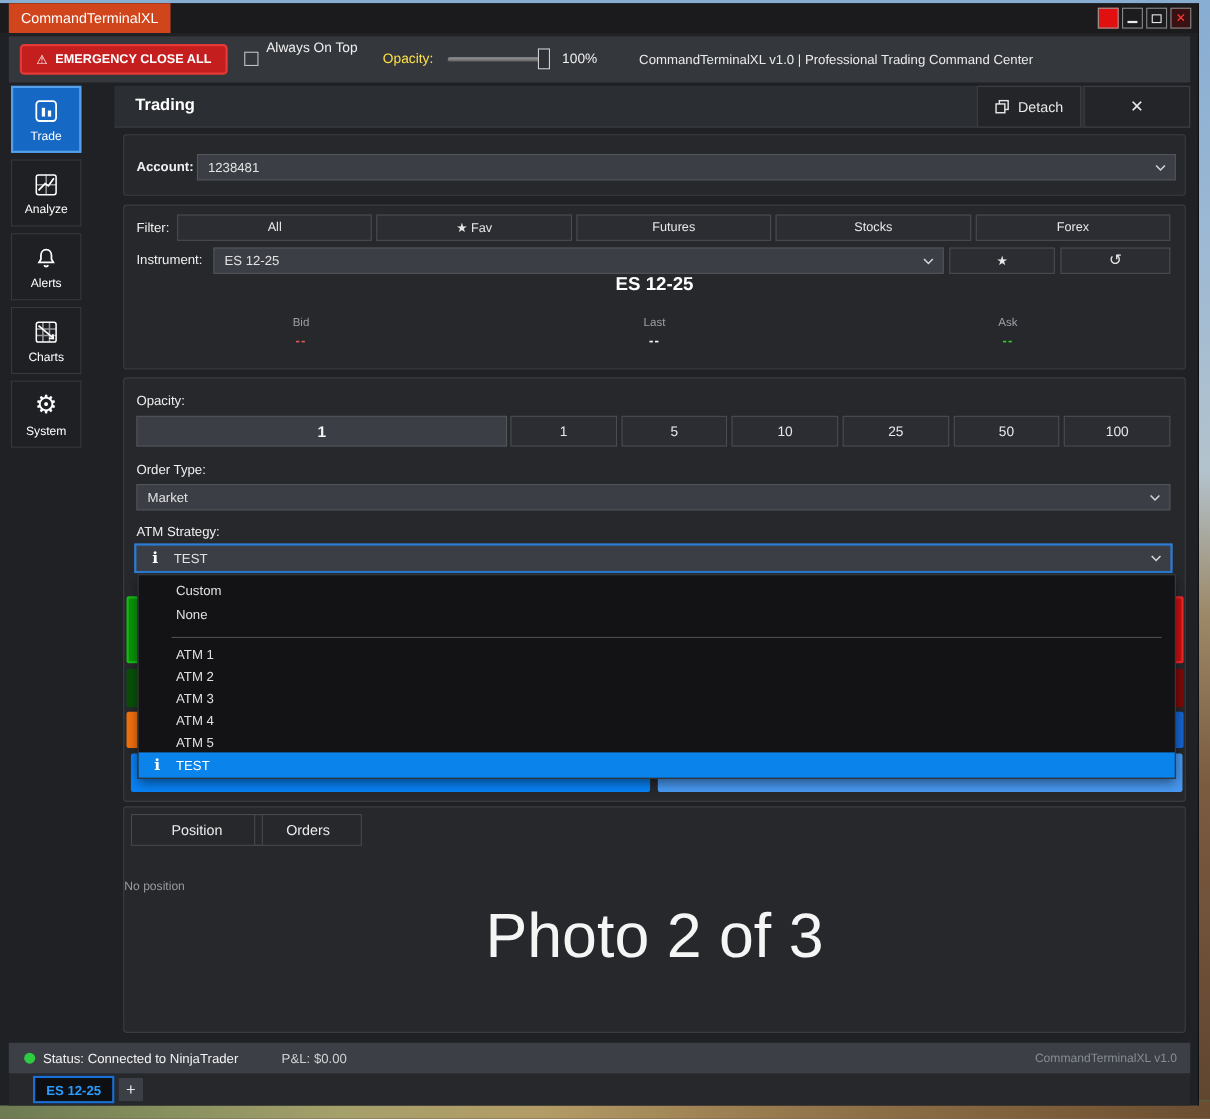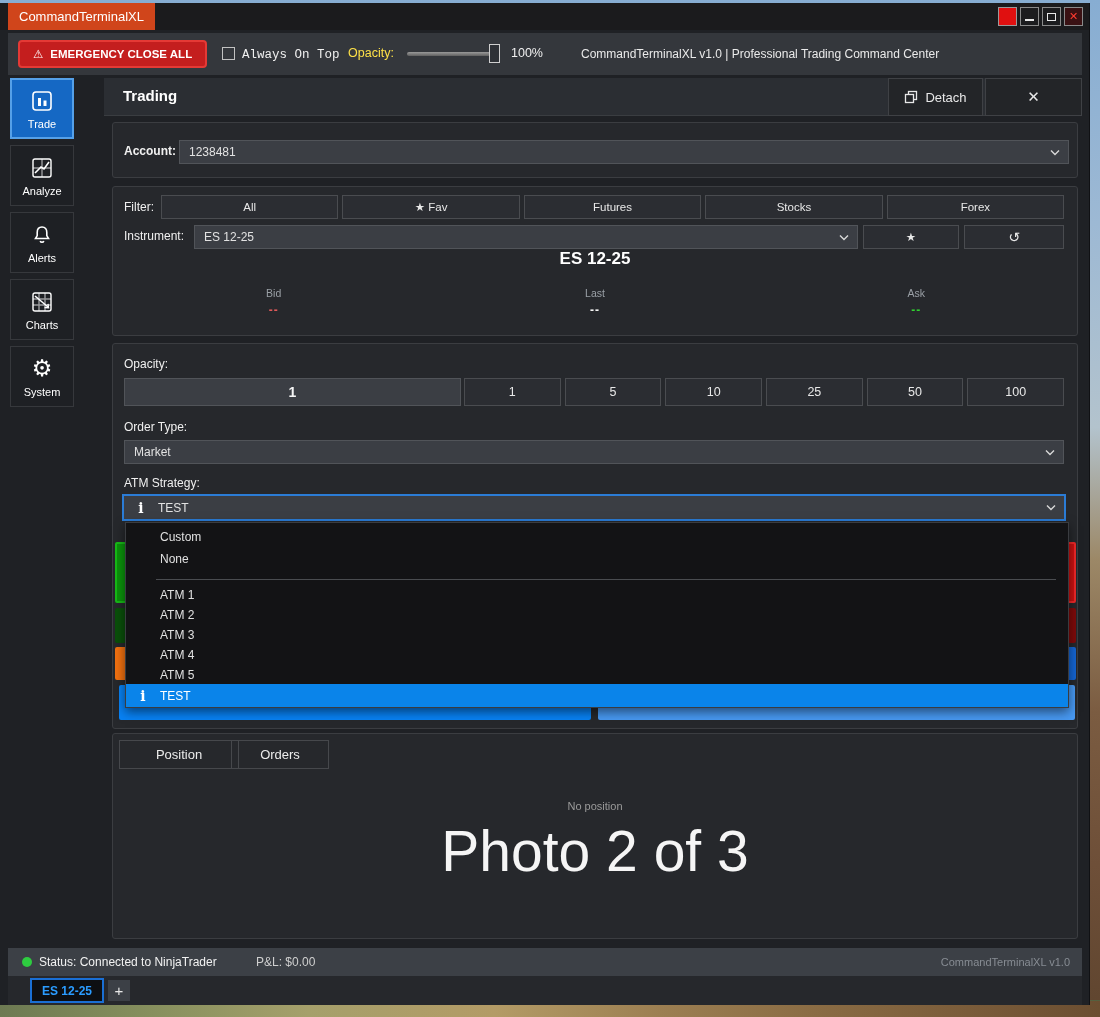--- a/index.html
+++ b/index.html
@@ -19,21 +19,21 @@
   .win-controls { position:absolute; right:6px; top:4px; display:flex; gap:3px; }
   .win-btn { width:19px; height:19px; border:1px solid #8a8a8a; background:#1c1c1e; color:#e8e8e8; font-size:11px; display:flex; align-items:center; justify-content:center; cursor:default; }
   .win-btn.red { background:#e01010; border-color:#9a9a9a; }
   .win-btn.close { background:#3a1113; color:#ff3b30; font-weight:bold; }
   .max-glyph { width:9px; height:8px; border:1.5px solid #e8e8e8; }
   .min-glyph { width:9px; height:2px; background:#e8e8e8; margin-top:6px; }
 
   .toolbar { position:absolute; left:8px; top:30px; width:1074px; height:42px; background:#34373c; }
   .emergency-btn { position:absolute; left:10px; top:7px; height:28px; padding:0 13px; background:#c41e1e; border:2px solid #e53935; border-radius:4px; color:#fff; font-weight:bold; font-size:11.5px; display:flex; align-items:center; gap:7px; }
   .checkbox { position:absolute; left:214px; top:14px; width:13px; height:13px; border:1px solid #c2c2c2; background:transparent; }
-  .aot-label { position:absolute; left:234px; top:15px; font-size:12.5px; color:#f0f0f0;font-family:Liberation Mono, monospace; }
+  .aot-label { position:absolute; left:234px; top:3px; font-size:12.5px; color:#f0f0f0; }
   .opacity-label { position:absolute; left:340px; top:13px; font-size:12.5px; color:#fde047; }
   .slider-track { position:absolute; left:399px; top:19px; width:92px; height:4px; background:linear-gradient(180deg,#9a9a9a,#606060); border-radius:2px; }
   .slider-thumb { position:absolute; left:481px; top:11px; width:11px; height:19px; background:#2e3136; border:1px solid #cfcfcf; }
   .opacity-value { position:absolute; left:503px; top:13px; font-size:12.5px; color:#f0f0f0; }
   .app-title { position:absolute; left:573px; top:14px; font-size:12px; color:#eaeaea; }
 
   .sidebar-item { position:absolute; left:10px; width:64px; height:61px; background:#1e2024; border:1px solid #36383c; display:flex; flex-direction:column; align-items:center; justify-content:center; gap:4px; color:#fff; cursor:default; }
   .sidebar-item.active { background:#1568c4; border:2px solid #55a0e8; }
   .sidebar-item .lbl { font-size:11px; color:#fff; }
   .side-ic { width:26px; height:26px; display:flex; align-items:center; justify-content:center; }
@@ -67,21 +67,21 @@
 
   .hidden-btn { position:absolute; border-radius:2px; }
   .be-btn { position:absolute; height:35px; color:#fff; font-weight:bold; font-size:12.5px; display:flex; align-items:center; justify-content:center; border-radius:2px; }
 
   .dropdown-list { position:absolute; left:12px; top:178px; width:944px; height:186px; background:#131315; border:1px solid #3a3c40; z-index:5; box-shadow:0 4px 10px rgba(0,0,0,.5); }
   .dd-item { position:absolute; left:0; width:100%; height:21px; line-height:21px; padding-left:34px; font-size:12px; color:#e0e0e0; cursor:default; }
   .dd-divider { position:absolute; left:30px; right:12px; height:1px; background:#4a4c50; }
   .dd-selected { position:absolute; left:0; bottom:0; width:100%; height:23px; background:#0a84ea; color:#fff; display:flex; align-items:center; font-size:12px; }
 
   .pos-tab { position:absolute; top:6px; height:29px; background:transparent; border:1px solid #46484c; color:#ececec; font-size:13px; display:flex; align-items:center; justify-content:center; }
-  .no-pos { position:absolute; left:0; top:66px; width:100%; text-align:center; font-size:11px; color:#9a9a9a; }
+  .no-pos { position:absolute; left:0; top:66px; width:100%; text-align:left; font-size:11px; color:#9a9a9a; }
   .watermark { position:absolute; left:0; top:84px; width:100%; text-align:center; font-size:57px; color:#f5f5f5; }
 
   .statusbar { position:absolute; left:8px; top:945px; width:1074px; height:28px; background:#3c4046; }
   .status-dot { position:absolute; left:14px; top:9px; width:10px; height:10px; border-radius:50%; background:#2ecc40; }
   .status-text { position:absolute; left:31px; top:7px; font-size:12px; color:#f2f2f2; }
   .pnl-text { position:absolute; left:248px; top:7px; font-size:12px; color:#cfcfcf; }
   .version-text { position:absolute; right:12px; top:8px; font-size:11px; color:#878c93; }
 
   .tabbar { position:absolute; left:8px; top:973px; width:1074px; height:29px; background:#26282c; }
   .inst-tab { position:absolute; left:22px; top:2px; width:74px; height:25px; background:#0d0f12; border:2px solid #1a6fd4; color:#2b9cff; font-weight:bold; font-size:12px; display:flex; align-items:center; justify-content:center; }

